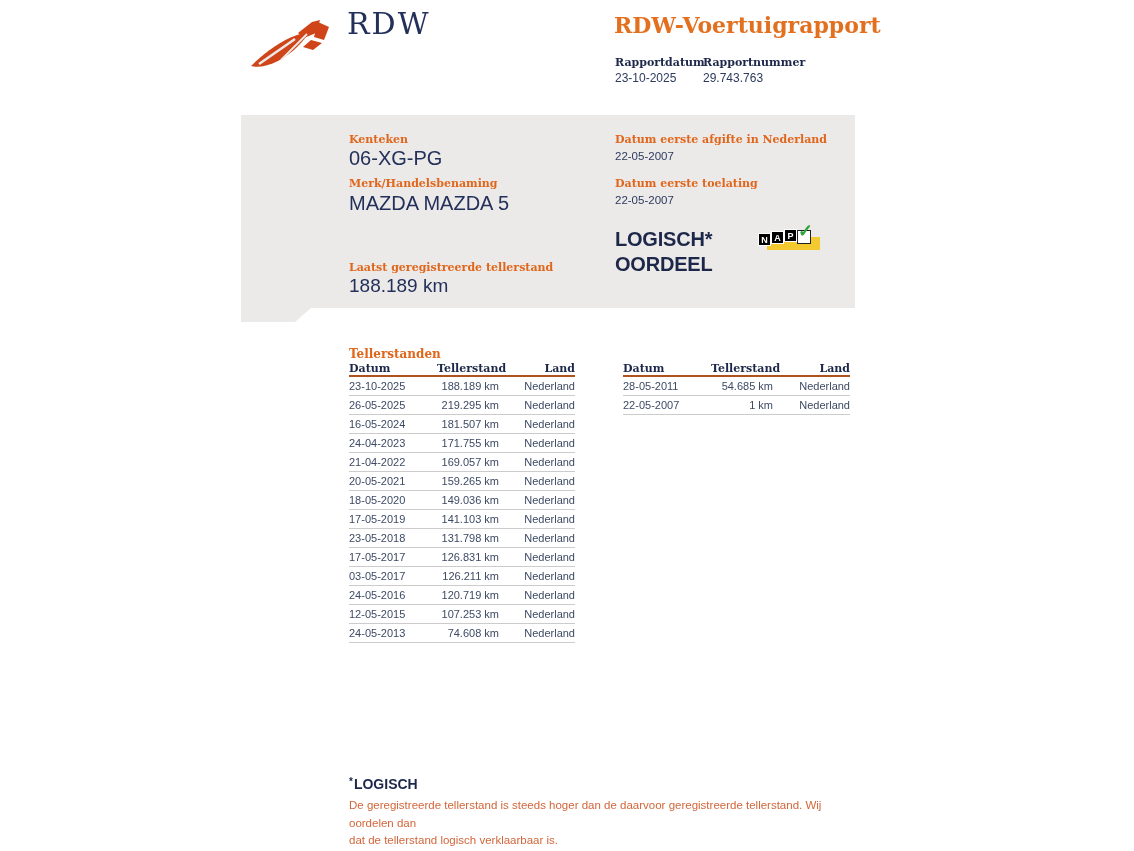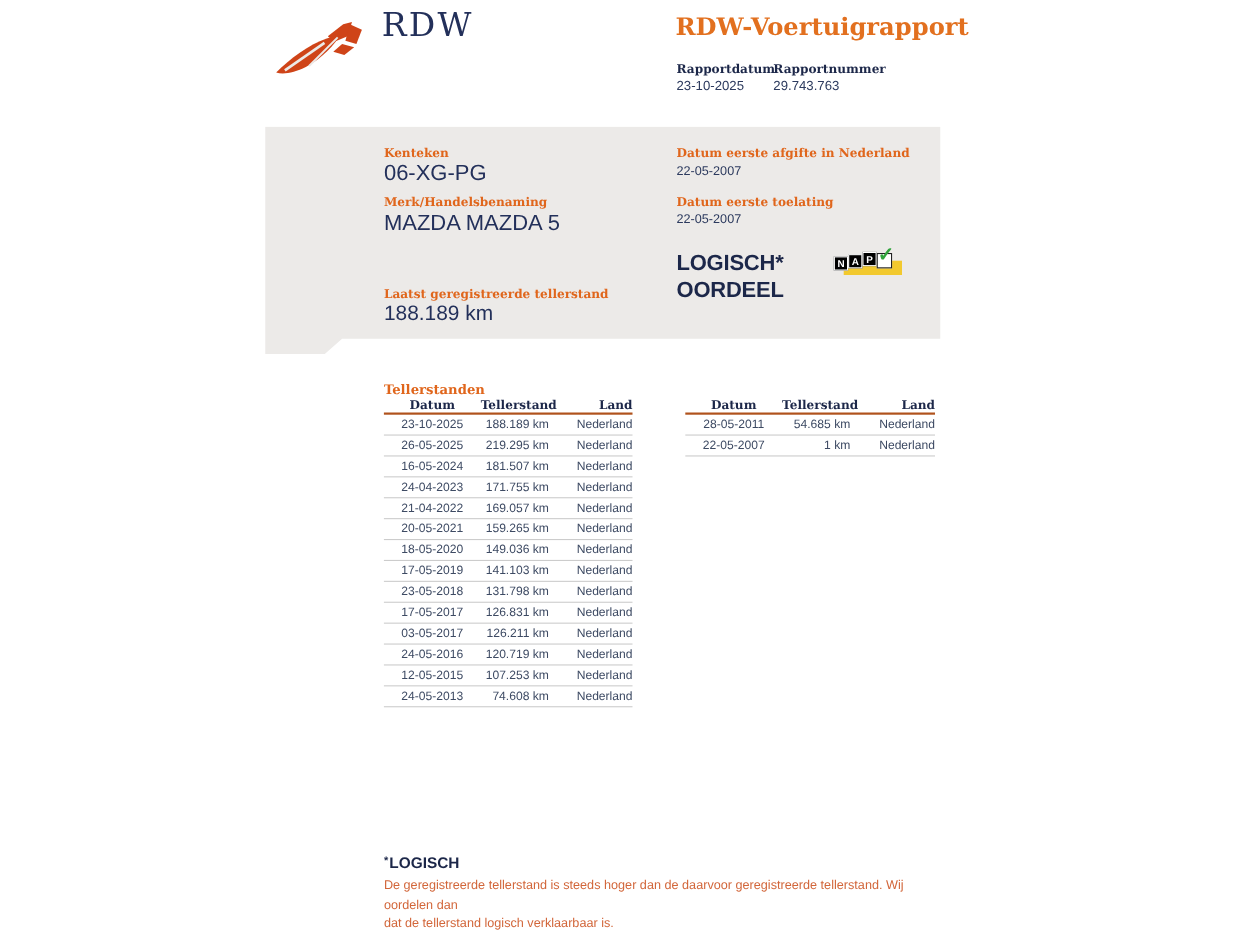--- a/index.html
+++ b/index.html
@@ -56,21 +56,21 @@
   
   .section-title{left:349px;top:347px;font-family:"DejaVu Serif",serif;font-weight:700;
     font-size:12px;color:var(--orange-label);}
   .mtable{top:362px;}
   .mtable.t-left{left:349px;width:226px;}
   .mtable.t-right{left:623px;width:227px;}
   .thead{display:flex;height:15px;border-bottom:2px solid var(--orange-rule);
     font-family:"DejaVu Serif",serif;font-weight:700;font-size:11px;color:var(--navy-heavy);}
   .trow{display:flex;height:19px;border-bottom:1px solid var(--row-line);
     font-size:11px;color:var(--table-text);align-items:center;}
-  .c0{flex:0 0 88px;text-align:center;}
+  .c0{flex:0 0 88px;text-align:left;}
   .c1{flex:0 0 62px;text-align:right;}
   .c2{flex:1 1 auto;text-align:right;}
 
   
   .footnote-title{left:349px;top:776px;font-weight:700;font-size:14px;color:var(--navy-heavy);}
   .footnote-title .star{font-size:10px;vertical-align:4px;margin-right:1px;}
   .footnote-body{left:349px;top:797px;width:520px;font-size:11.5px;line-height:17.5px;color:var(--orange-text);}
 </style>
 </head>
 <body>

